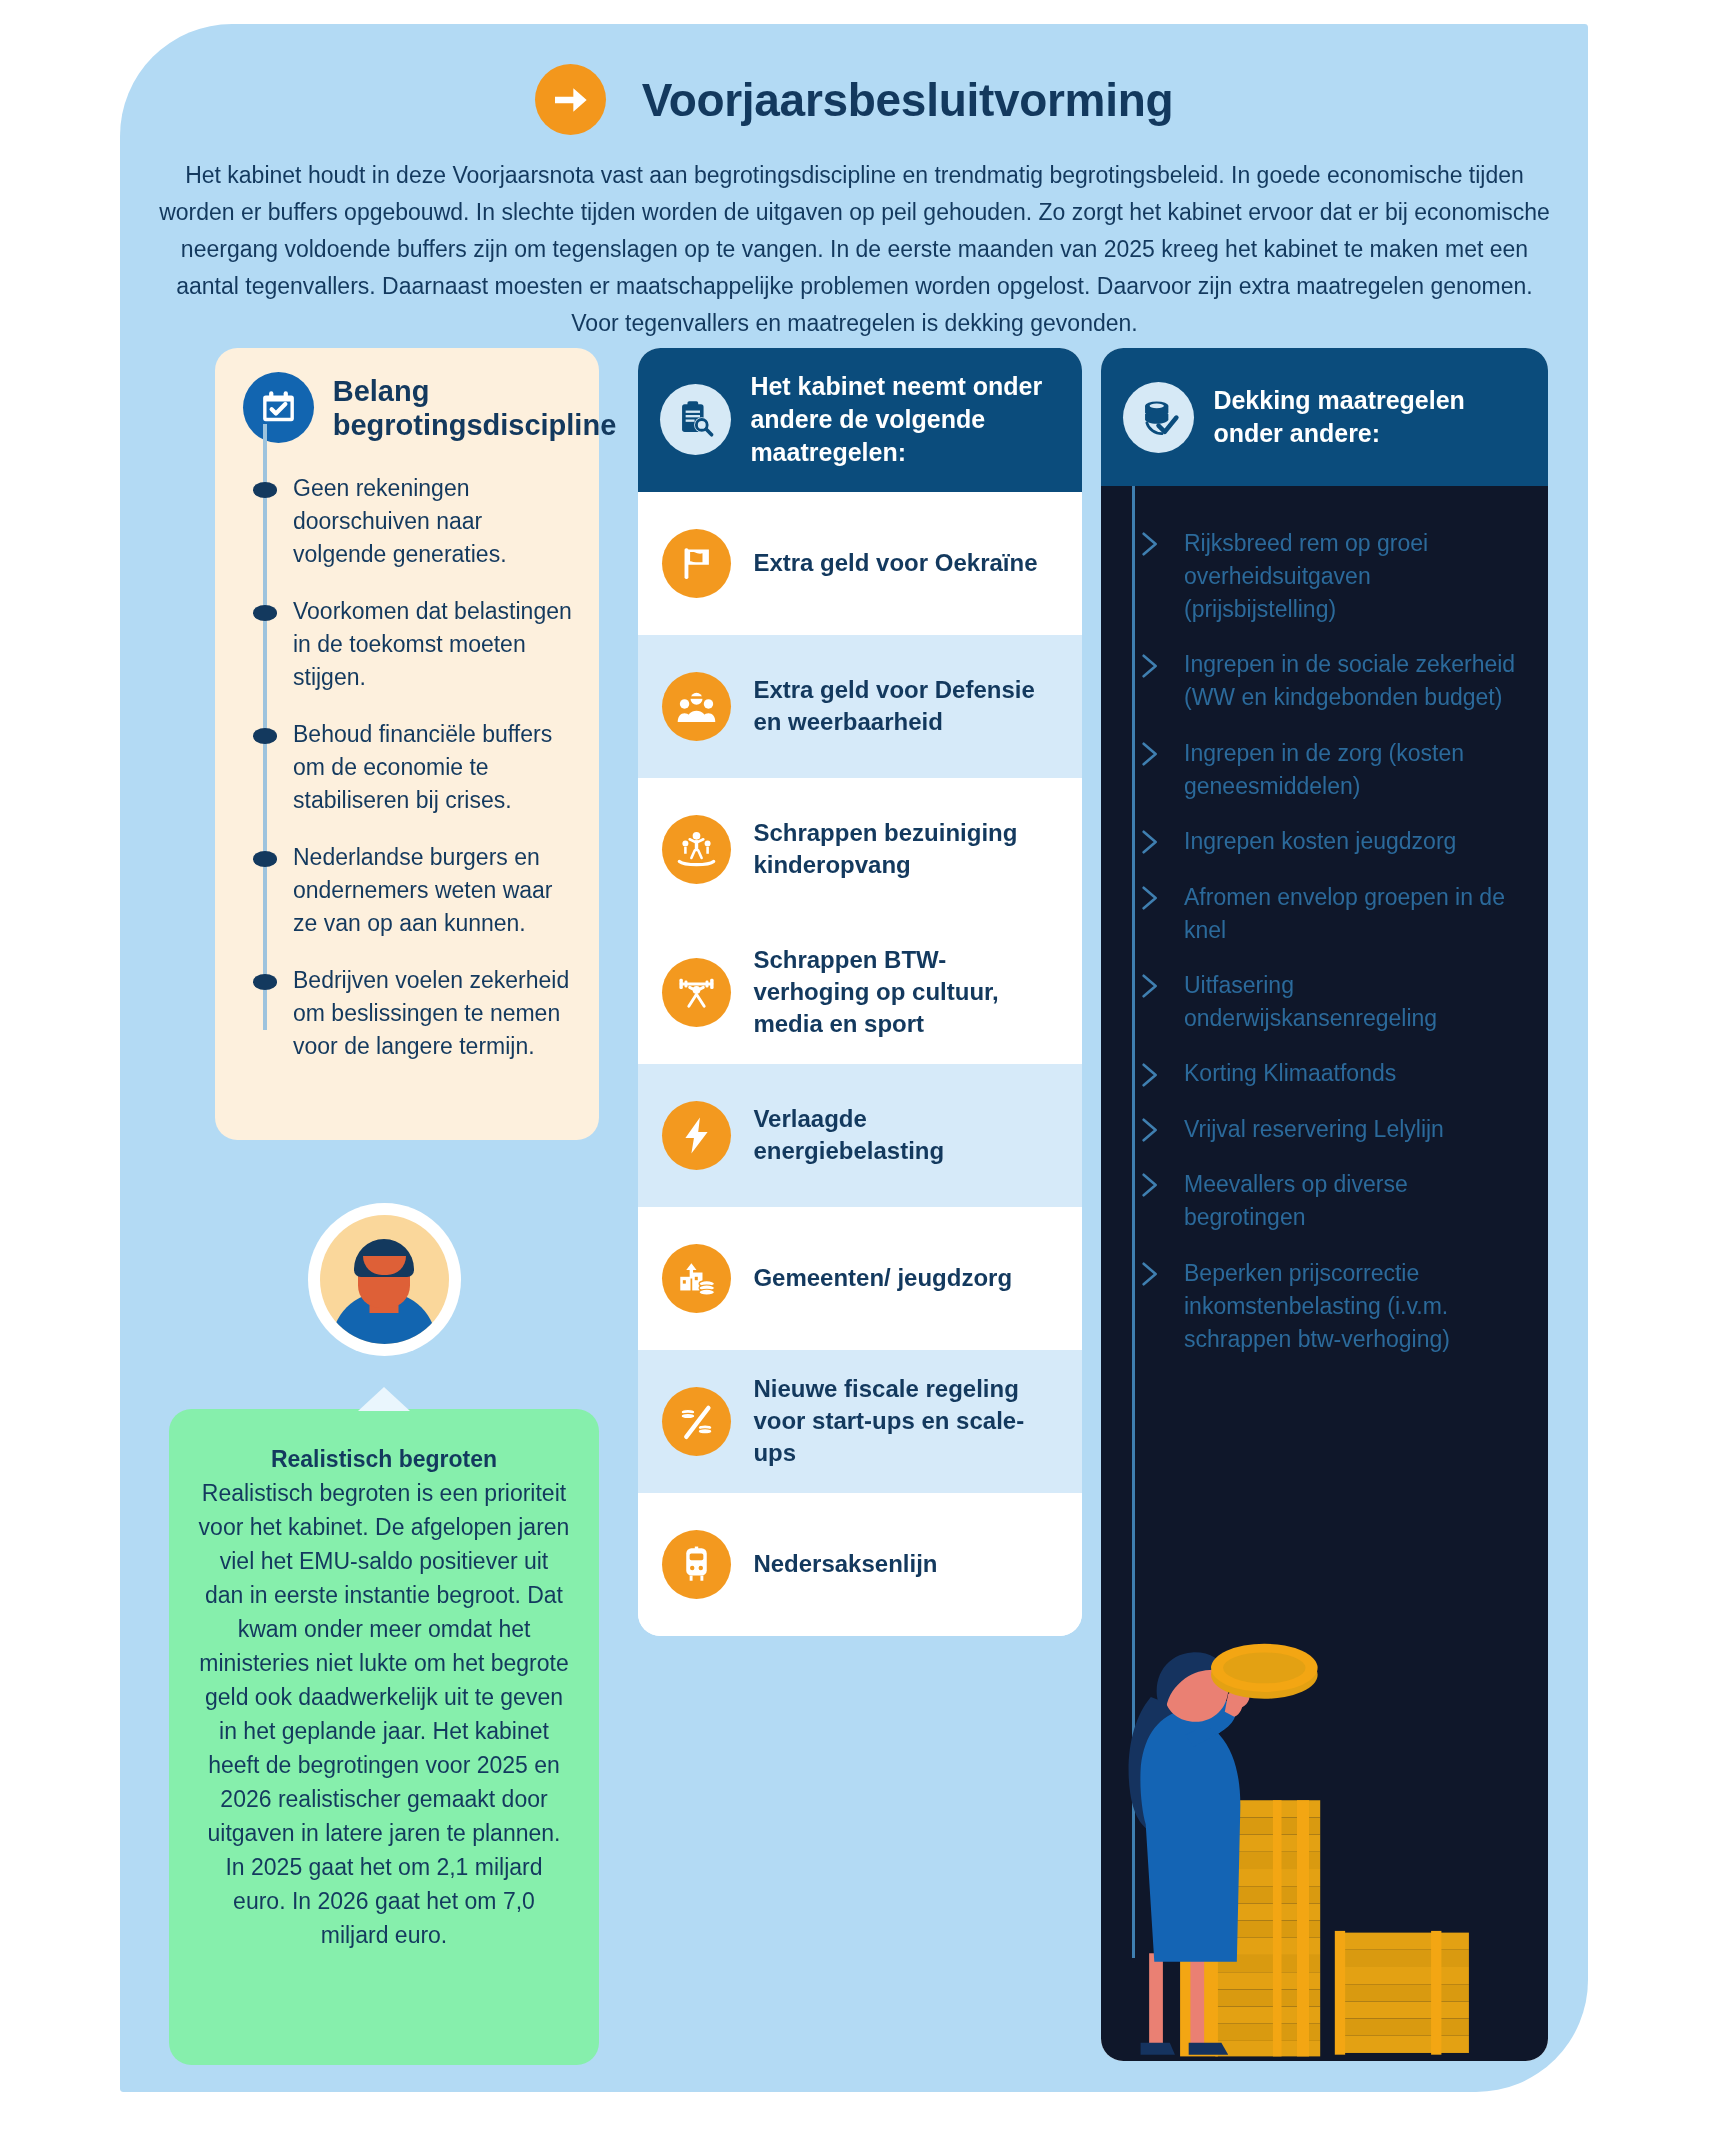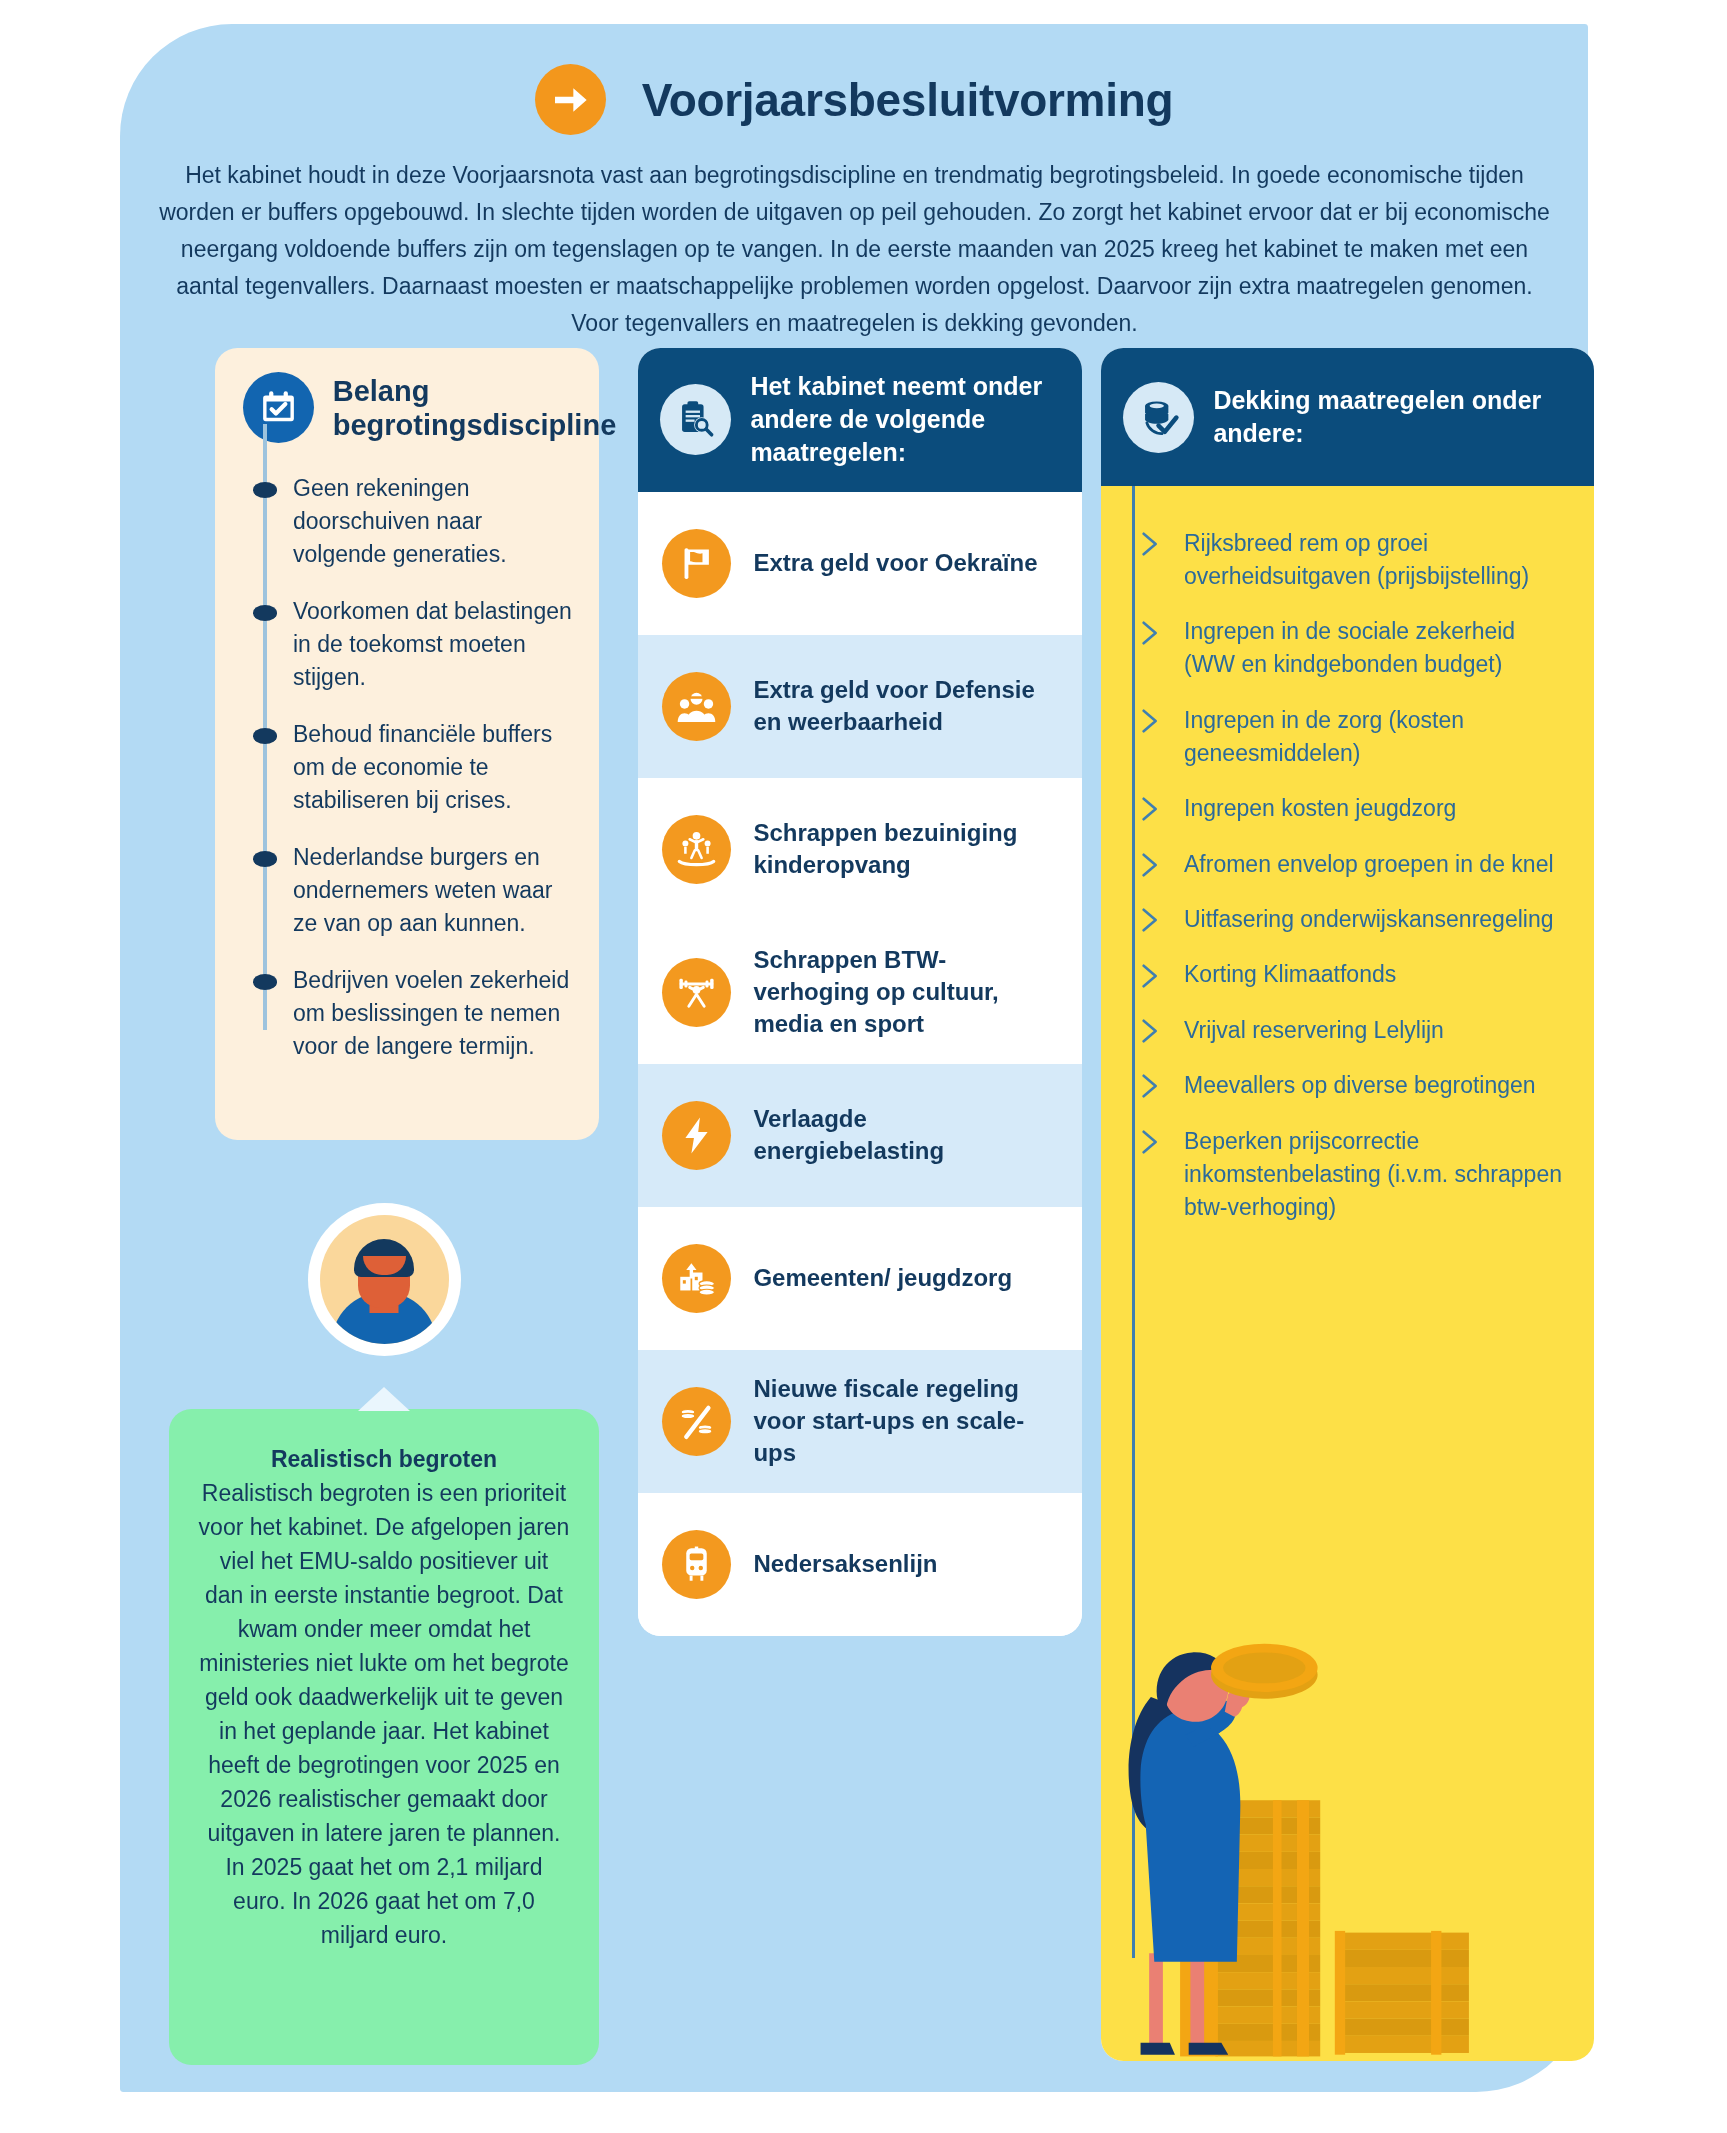--- a/index.html
+++ b/index.html
@@ -208,24 +208,24 @@
     background: #f3991f;
     display: flex; align-items: center; justify-content: center;
     flex: 0 0 auto;
   }
   .orange-badge svg { width: 41px; height: 41px; }
   .meas-label {
     font-size: 24px; font-weight: 700; color: #13395e; line-height: 32px;
   }
 
   
-  #col-right { left: 1101px; top: 348px; width: 493px; }
+  #col-right { left: 1101px; top: 348px; width: 447px; }
   .panel-head.right-head { min-height: 138px; }
   .dek-body {
-    background: #fde047;
+    background: #0f172a;
     position: relative;
     padding: 41px 29px 41px 83px;
     min-height: 1575px;
   }
   .dek-body::before {
     content: ""; position: absolute;
     left: 31px; top: 0; bottom: 103px;
     width: 2.6px; background: #3f7fb0;
   }
   .dek-item { position: relative; margin-bottom: 22.4px; }

